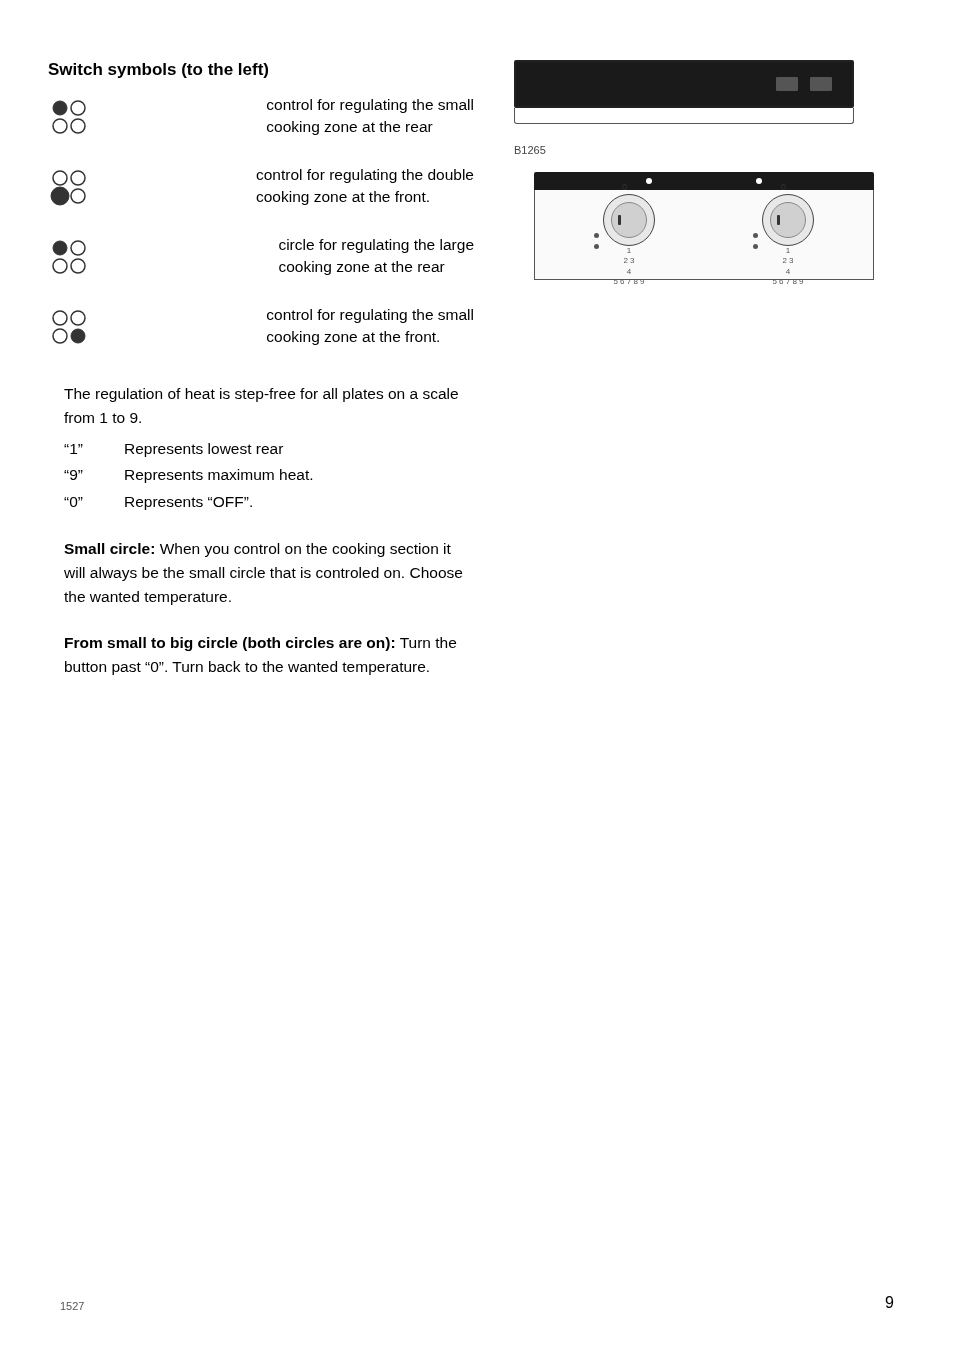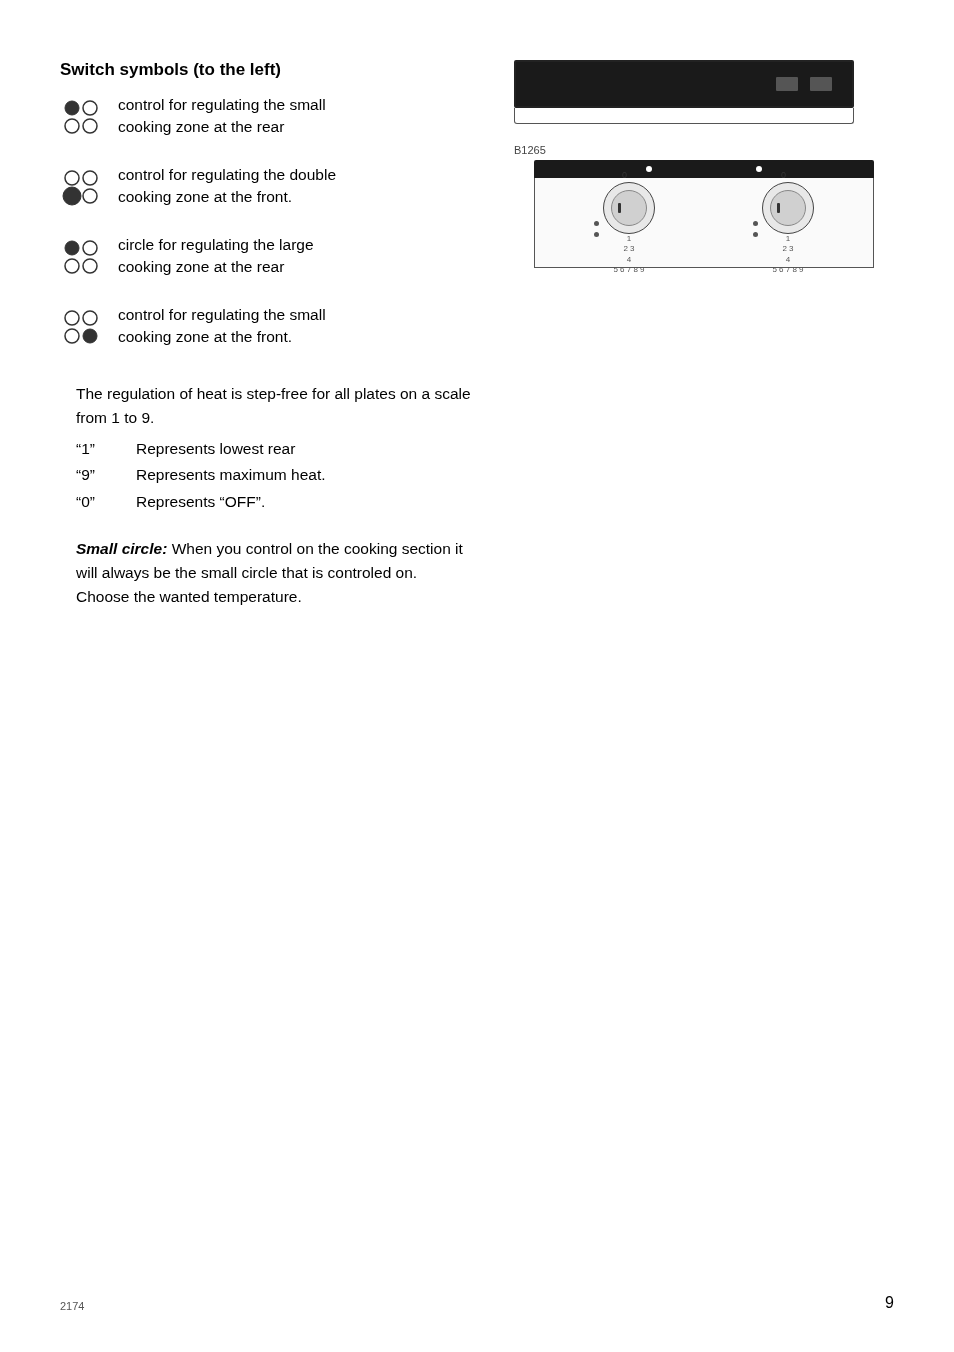--- a/index.html
+++ b/index.html
@@ -8,21 +8,21 @@
       min-height: 1352px;
       background: #fff;
       font-family: Arial, Helvetica, sans-serif;
       font-size: 16px;
       color: #000;
       position: relative;
     }
     .page {
       width: 954px;
       min-height: 1352px;
-      padding: 60px 60px 60px 60px;
+      padding: 60px 60px 60px 48px;
       position: relative;
     }
     .content-area {
       display: flex;
       flex-direction: row;
       gap: 20px;
     }
     .left-col {
       flex: 1;
       max-width: 460px;
@@ -34,20 +34,21 @@
     }
     .section-title {
       font-weight: bold;
       font-size: 17px;
       margin-bottom: 14px;
     }
     .symbol-row {
       display: flex;
       align-items: flex-start;
       margin-bottom: 22px;
+      justify-content: space-between;
     }
     .symbol-icon {
       width: 48px;
       min-width: 48px;
       margin-right: 10px;
       margin-top: 2px;
     }
     .symbol-text {
       font-size: 15.5px;
       line-height: 1.45;
@@ -83,21 +84,21 @@
       width: 340px;
       height: 16px;
       border: 1.5px solid #555;
       border-top: none;
       border-radius: 0 0 3px 3px;
       margin-bottom: 8px;
     }
     .b1265-label {
       font-size: 11px;
       color: #444;
-      margin-bottom: 4px;
+      margin-bottom: 16px;
     }
     .burner-diagram {
       display: flex;
       flex-direction: column;
       align-items: center;
     }
     .burner-top-bar {
       width: 340px;
       height: 18px;
       background: #1a1a1a;
@@ -198,21 +199,20 @@
     .heat-val {
       min-width: 30px;
       font-size: 15.5px;
     }
     .section-bold {
       margin-top: 22px;
       margin-bottom: 4px;
     }
     .section-bold strong {
       font-weight: bold;
-      font-style: italic;
     }
     .footer-page {
       position: absolute;
       bottom: 40px;
       right: 60px;
       font-size: 16px;
     }
     .footer-code {
       position: absolute;
       bottom: 40px;
@@ -329,20 +329,23 @@
           <div class="heat-row">
             <span class="heat-val">“0”</span>
             <span>Represents “OFF”.</span>
           </div>
         </div>
 
         <div class="section-bold">
           <p><strong>Small circle:</strong> <span>When you control on the cooking section it will always be the small circle that is controled on. Choose the wanted temperature.</span></p>
         </div>
 
+        <div class="section-bold">
+          <p><strong>From small to big circle (both circles are on):</strong> <span>Turn the button past “0”. Turn back to the wanted temperature.</span></p>
+        </div>
 
       </div>
 
     </div>
 
     <div class="right-col">
 
       <div class="stove-top-container">
         <div class="stove-top-img">
           <div class="stove-indicator">
@@ -409,15 +412,15 @@
               </div>
             </div>
           </div>
 
         </div>
       </div>
 
     </div>
   </div>
 
-  <div class="footer-code">2174</div>
+  <div class="footer-code">1527</div>
   <div class="footer-page">9</div>
 </div>
 
 </body></html>

